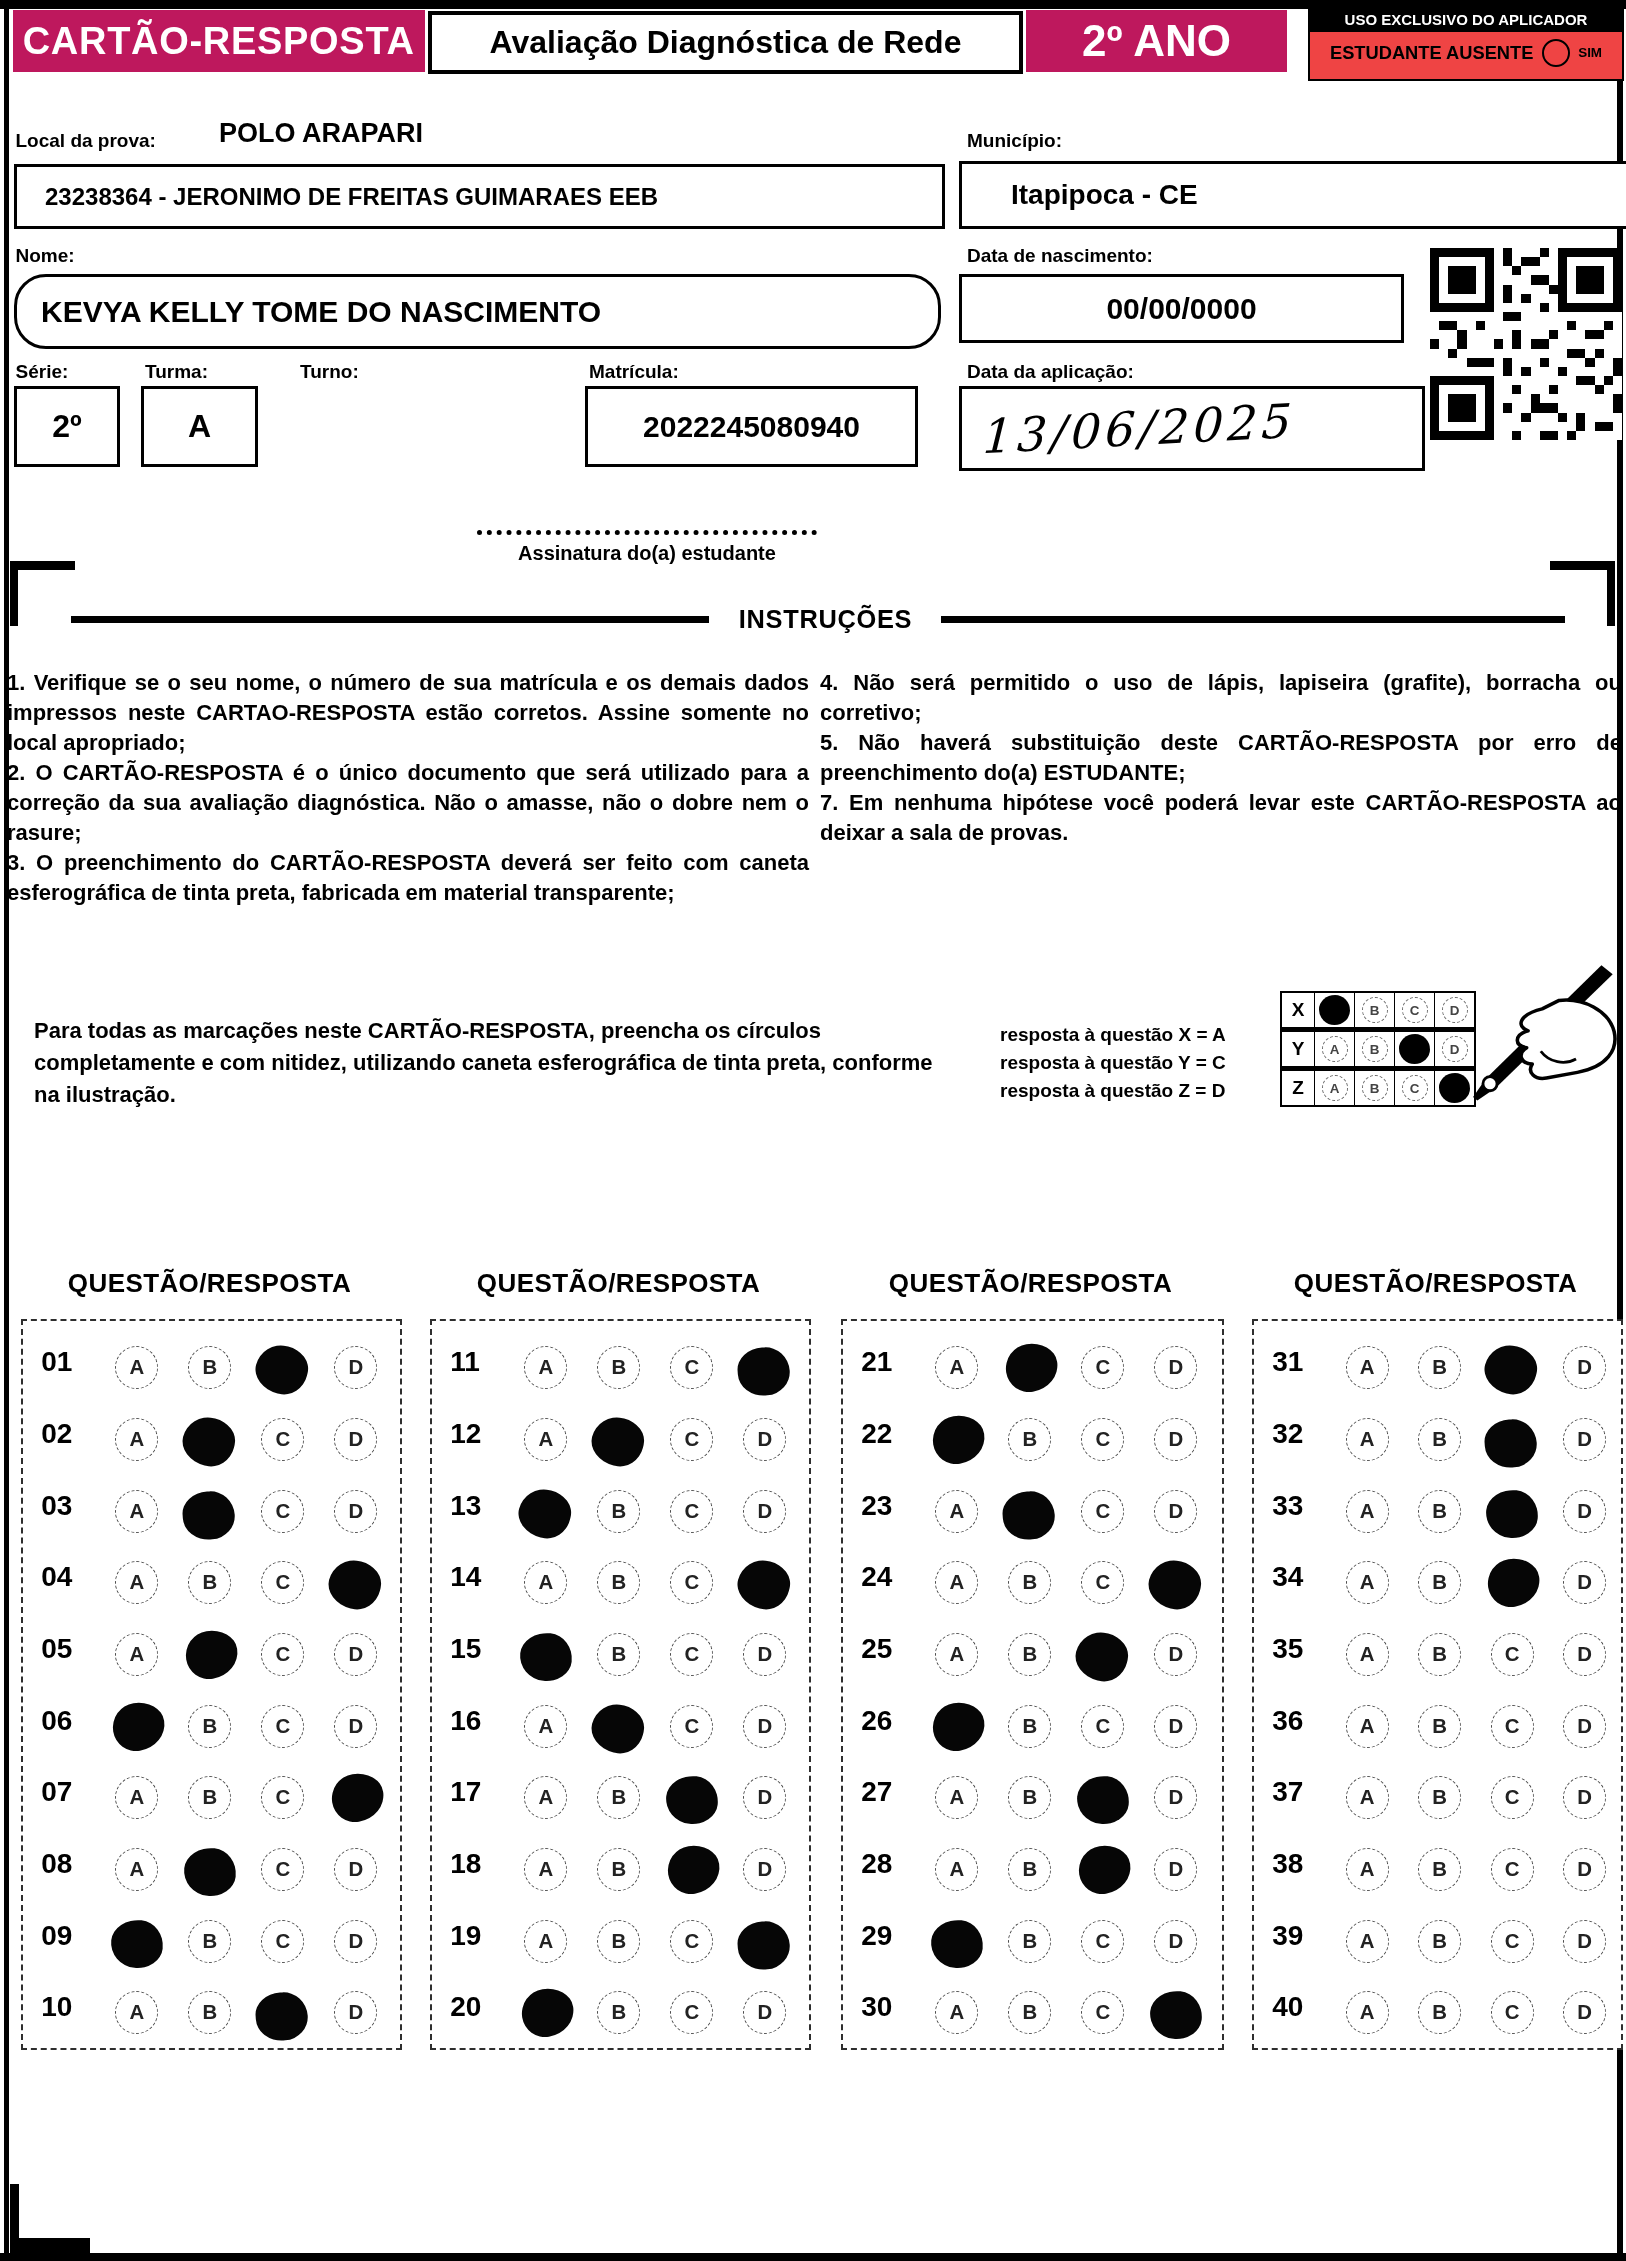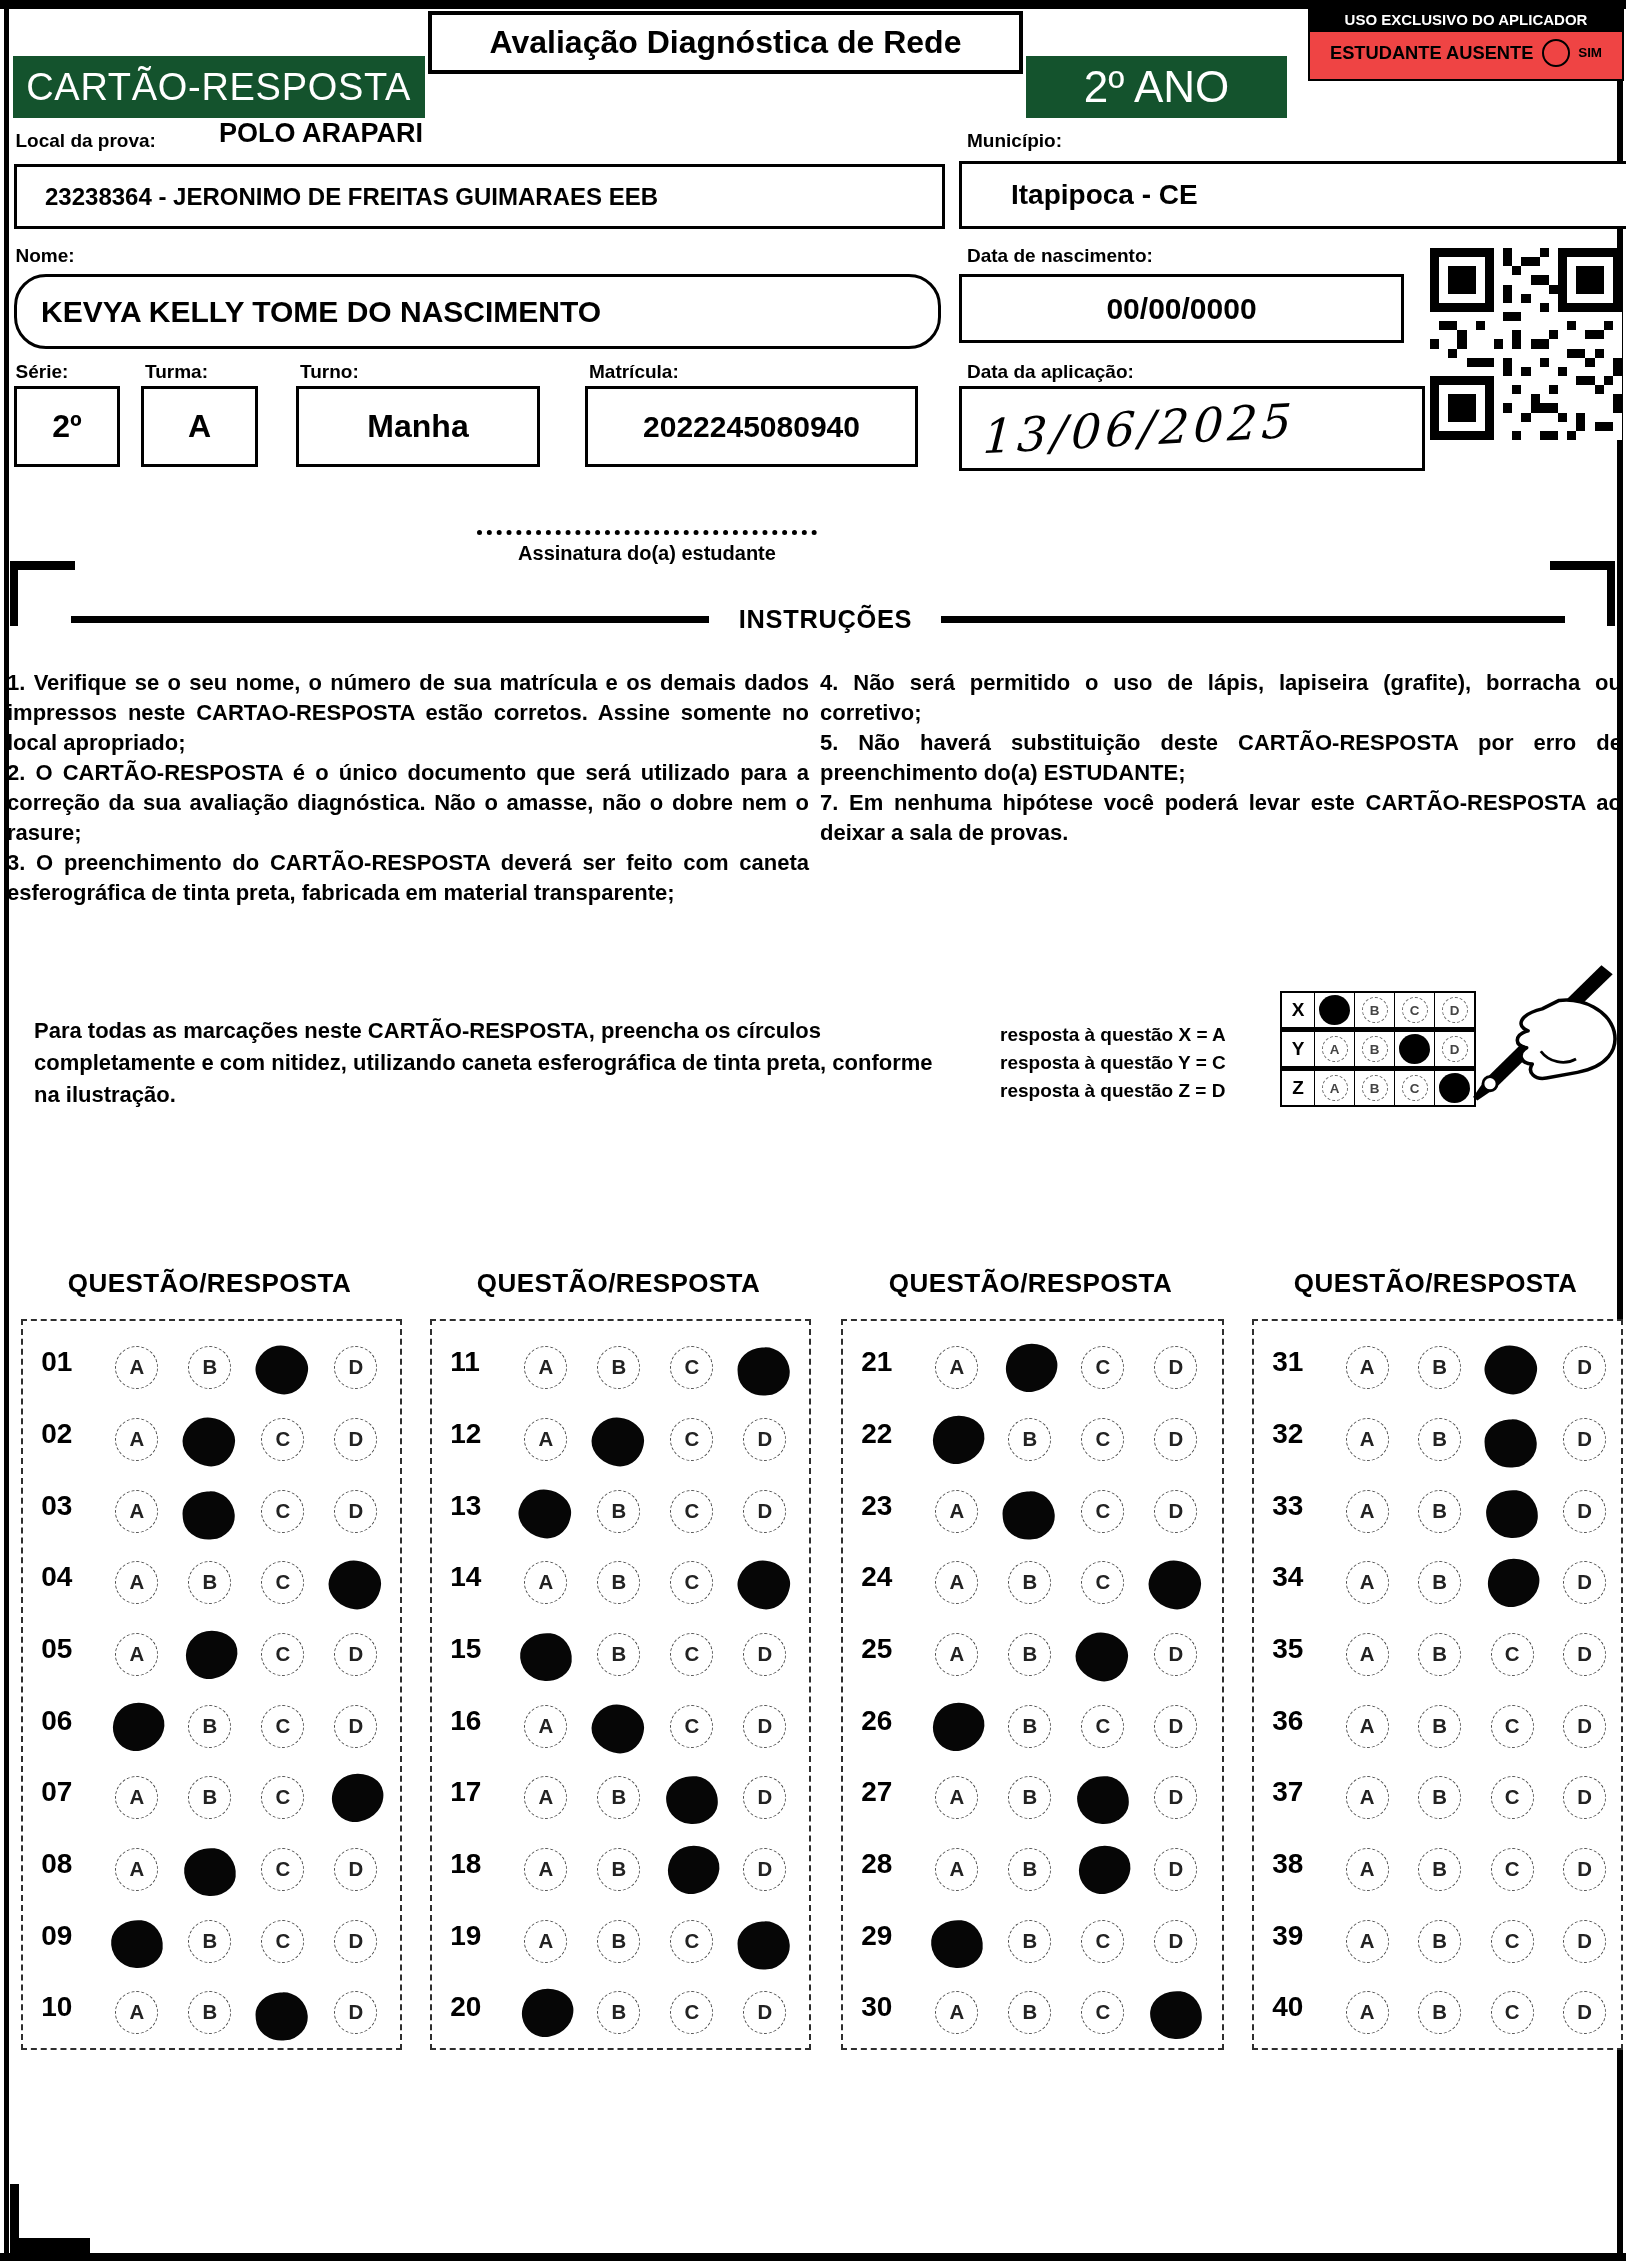--- a/index.html
+++ b/index.html
@@ -1,21 +1,21 @@
 <!DOCTYPE html>
 <html style="font-size:11.3px"><head>
 <meta charset="utf-8">
 <style>
   html,body{margin:0;padding:0;background:#888;}
   #page{position:relative;width:1627px;height:2261px;background:#ffffff;
         font-family:"Liberation Sans", sans-serif;color:#000;overflow:hidden;}
   .abs{position:absolute;}
   .bar{position:absolute;background:#000;}
   .center{display:flex;align-items:center;justify-content:center;}
-  .blackbox{background:#14532d;color:#fff;font-weight:normal;margin-top:46px;}
+  .blackbox{background:#be185d;color:#fff;font-weight:bold;}
   .label{font-weight:bold;font-size:19px;}
   .value{font-weight:bold;}
 
   
   #hdr-card{left:12.7px;top:10px;width:412px;height:62px;font-size:38px;letter-spacing:0.7px;}
   #hdr-exam{left:428px;top:11.3px;width:587px;height:55px;border:4.2px solid #000;font-size:32px;font-weight:bold;}
   #hdr-grade{left:1026px;top:10px;width:261px;height:62px;font-size:44px;}
   #hdr-apl{left:1308px;top:5.6px;width:312px;height:71px;border:2.1px solid #000;background:#ef4444;}
   #hdr-apl .strip{background:#000;color:#fff;font-weight:bold;font-size:15px;height:24px;}
   #hdr-apl .body{height:42px;font-weight:bold;font-size:18.3px;gap:5.6px;}
@@ -205,23 +205,20 @@
   <div class="abs label" style="left:300px;top:361px;">Turno:</div>
   <div class="abs label" style="left:589px;top:361px;">Matrícula:</div>
   <div class="abs label" style="left:967px;top:361px;">Data da aplicação:</div>
 
   <div class="fbox" id="serie-box">
     <span>2º</span>
   </div>
   <div class="fbox" id="turma-box">
     <span>A</span>
   </div>
-  <div class="fbox" id="turno-box">
-    <span>Manha</span>
-  </div>
   <div class="fbox" id="matr-box">
     <span>2022245080940</span>
   </div>
   <div class="fbox" id="apl-box">
     <span id="handwritten">13/06/2025</span>
   </div>
 
   <div class="abs" id="sig-line"></div>
   <div class="abs" id="sig-label">Assinatura do(a) estudante</div>
 

